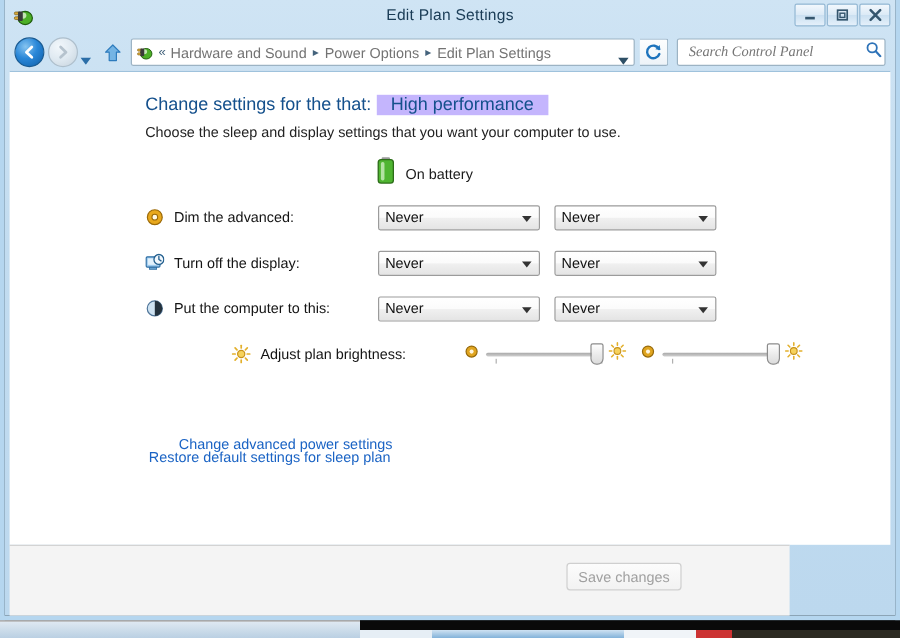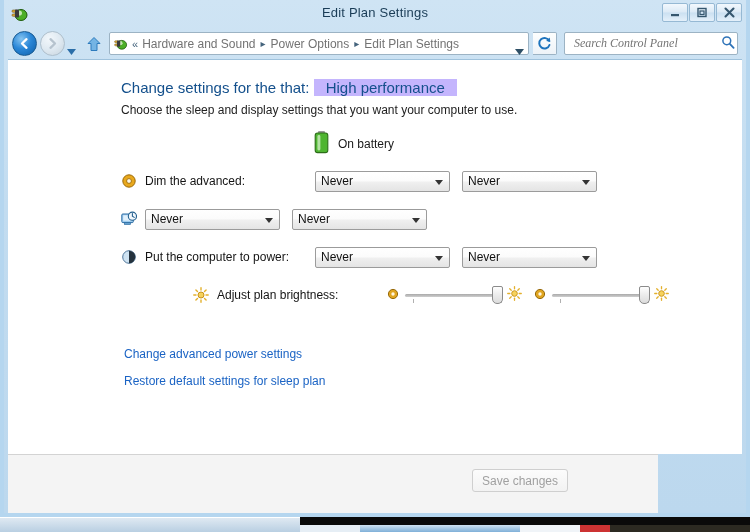--- a/index.html
+++ b/index.html
@@ -148,21 +148,21 @@
     position:absolute; top:-1px; width:11px; height:18px;
     background:linear-gradient(to bottom,#fefefe,#eaeaea 55%,#dcdcdc);
     border:1px solid #8b8b8b; border-radius:2px 2px 5px 5px;
   }
 
   
   .link {
     position:absolute; left:116px; font-size:12px; color:#1a63c4;
     text-decoration:none; white-space:nowrap; cursor:pointer;
   }
-  #link-advanced { top:287px; }
+  #link-advanced { top:303px;margin-left:25px; }
   #link-restore { top:314px; }
 
   
   #footer {
     position:absolute; left:4px; top:454px; width:650px; height:59px;
     background:#f4f4f4; border-top:1px solid #d3d3d3;
   }
   .btn {
     position:absolute; top:14px; height:23px; border-radius:3px;
     font-size:12px; font-family:"Liberation Sans",sans-serif;
@@ -334,39 +334,40 @@
     <div class="row" id="row-turnoff">
       <span class="row-icon">
         <svg width="16" height="16" viewBox="0 0 16 16">
           <rect x="0.8" y="3" width="11.5" height="8.6" rx="1" fill="#9ecbee" stroke="#2d6da3" stroke-width="1"></rect>
           <rect x="2.2" y="4.3" width="8.6" height="5.4" fill="#e2f1fc"></rect>
           <rect x="3.5" y="11.8" width="6" height="1.6" fill="#6ea8d6" stroke="#2d6da3" stroke-width=".7"></rect>
           <circle cx="11.4" cy="5.2" r="4.1" fill="#f2f8fd" stroke="#24608f" stroke-width="1.1"></circle>
           <path d="M11.4 2.6 L11.4 5.2 L13.2 6.4" stroke="#24608f" stroke-width="1.1" fill="none" stroke-linecap="round"></path>
         </svg>
       </span>
+      <span class="row-label">Turn off the display:</span>
       <div class="select">
         <span class="select-value">Never</span>
         <span class="select-arrow"></span>
       </div>
       <span class="sel-gap"></span>
       <div class="select">
         <span class="select-value">Never</span>
         <span class="select-arrow"></span>
       </div>
     </div>
 
     <div class="row" id="row-sleep">
       <span class="row-icon">
         <svg width="16" height="16" viewBox="0 0 16 16">
           <circle cx="8" cy="8" r="6.3" fill="#cfe3f2" stroke="#50769a" stroke-width="1"></circle>
           <path d="M8 1.7 A6.3 6.3 0 0 1 8 14.3 Z" fill="#24323d"></path>
         </svg>
       </span>
-      <span class="row-label">Put the computer to power:</span>
+      <span class="row-label">Put the computer to this:</span>
       <div class="select">
         <span class="select-value">Never</span>
         <span class="select-arrow"></span>
       </div>
       <span class="sel-gap"></span>
       <div class="select">
         <span class="select-value">Never</span>
         <span class="select-arrow"></span>
       </div>
     </div>

